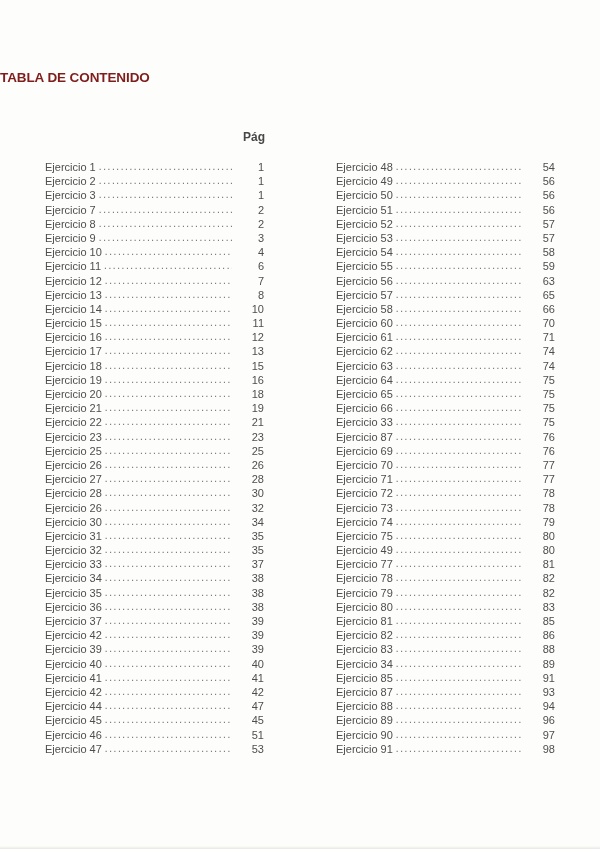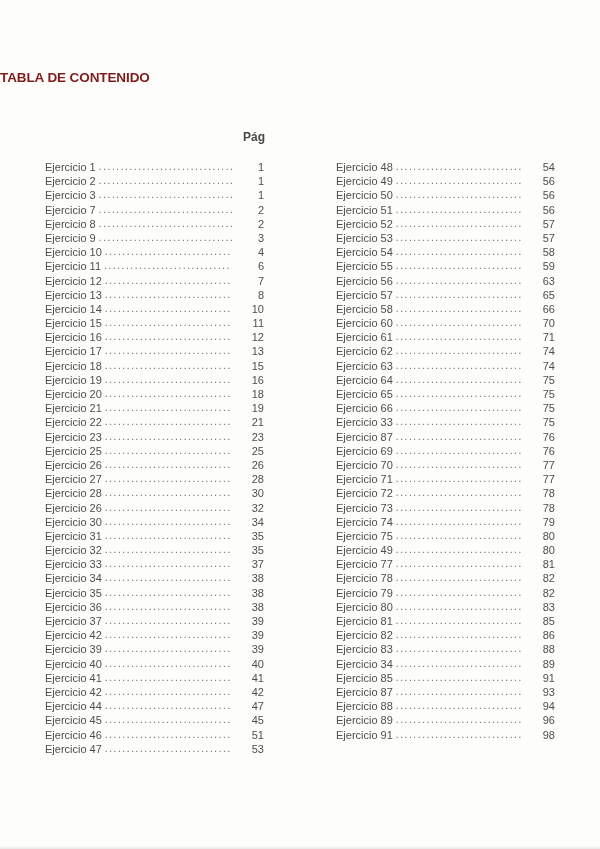--- a/index.html
+++ b/index.html
@@ -596,20 +596,25 @@
           <span class="toc-dots"></span>
           <span class="toc-page">94</span>
         </div>
 
         <div class="toc-row">
           <span class="toc-label">Ejercicio 89</span>
           <span class="toc-dots"></span>
           <span class="toc-page">96</span>
         </div>
 
+        <div class="toc-row">
+          <span class="toc-label">Ejercicio 90</span>
+          <span class="toc-dots"></span>
+          <span class="toc-page">97</span>
+        </div>
 
         <div class="toc-row">
           <span class="toc-label">Ejercicio 91</span>
           <span class="toc-dots"></span>
           <span class="toc-page">98</span>
         </div>
       </div>
 
   </div>
 </div>

